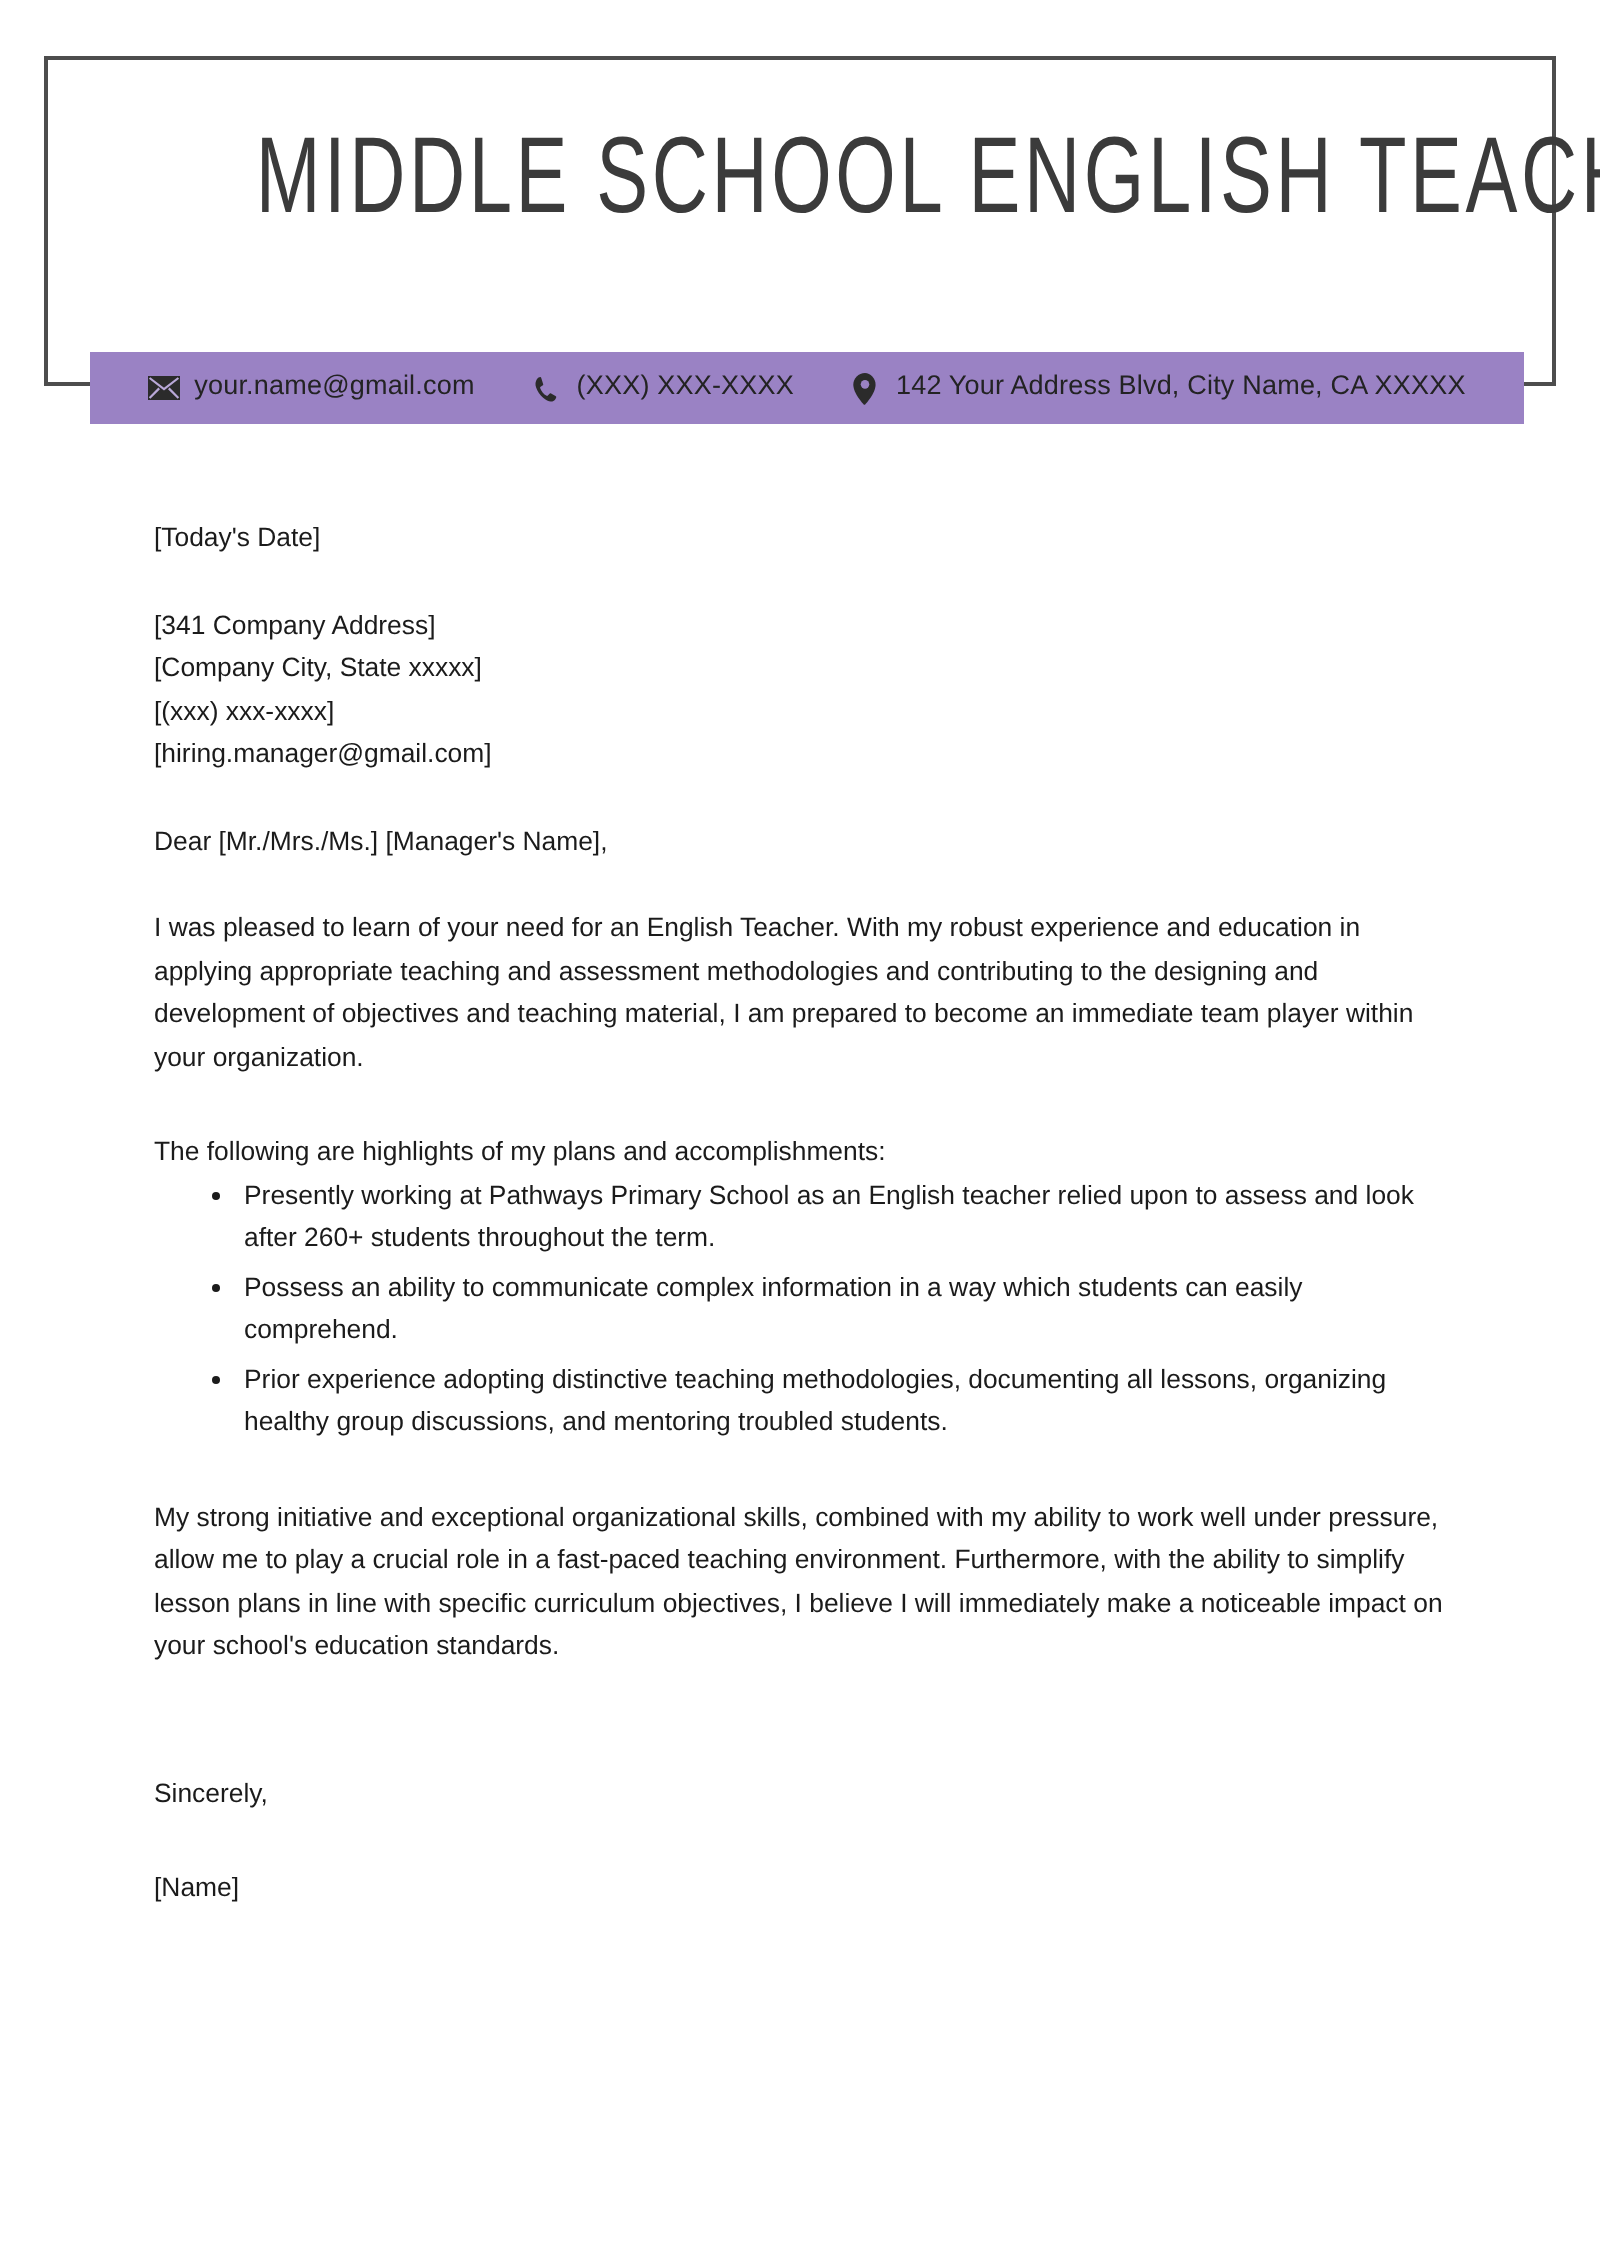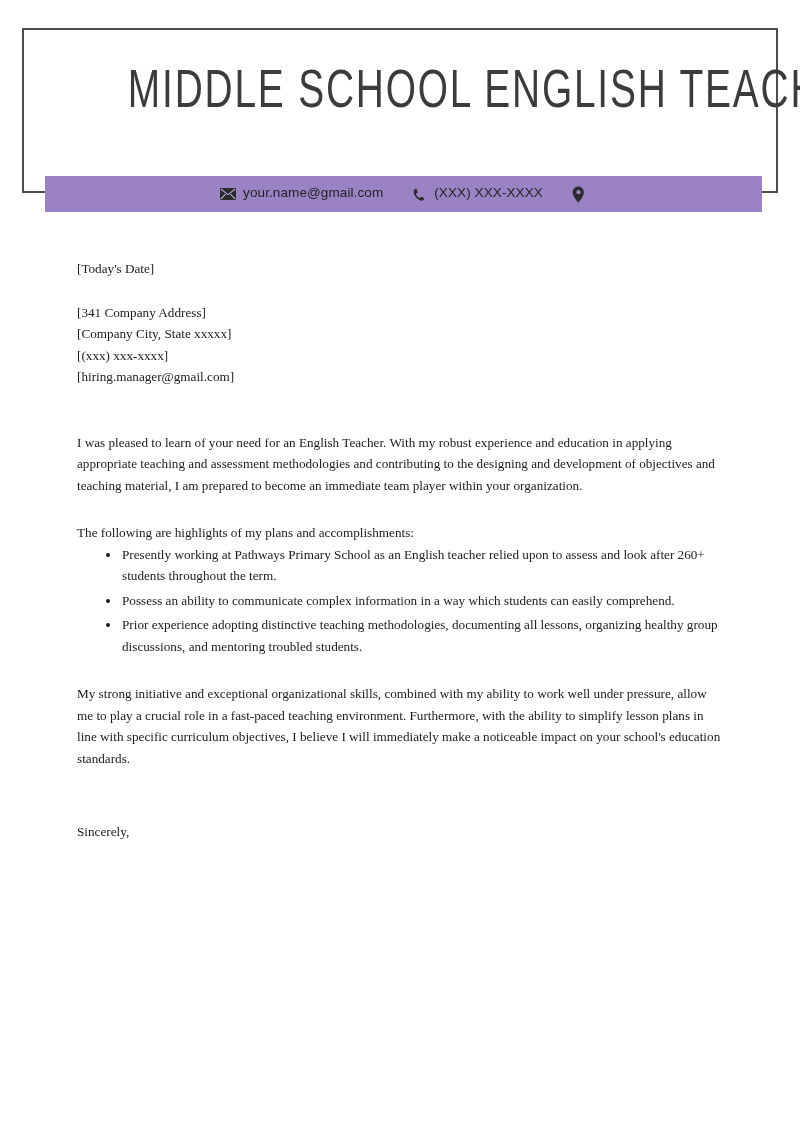--- a/index.html
+++ b/index.html
@@ -93,21 +93,20 @@
 
   
   .letter {
     position: absolute;
     left: 77px;
     top: 258px;
     width: 648px;
     color: #1b1b1b;
     font-size: 13.2px;
     line-height: 21.5px;
-    font-family: Liberation Serif, serif;
   }
   .spacer-md { height: 22px; }
   .spacer-lg { height: 26px; }
 
   .addr-line {
     margin: 0;
     line-height: 21.5px;
   }
 
   .para {
@@ -169,37 +168,39 @@
       <span class="label">(XXX) XXX-XXXX</span>
     </div>
 
     <div class="contact-item">
       <span class="contact-icon">
         <svg width="13" height="17" viewBox="0 0 14 18" aria-hidden="true">
           <path d="M7 0.4C3.5 0.4 0.7 3.2 0.7 6.7c0 4.6 5.4 10.4 5.6 10.6.2.2.6.2.8 0 .2-.2 5.6-6 5.6-10.6C12.7 3.2 9.9.4 7 .4z" fill="#2b2b2b"></path>
           <circle cx="7" cy="6.5" r="2.3" fill="#9a82c4"></circle>
         </svg>
       </span>
+      <span class="label">142 Your Address Blvd, City Name, CA XXXXX</span>
     </div>
 
   </div>
 
   <div class="letter">
 
     <p class="addr-line">[Today's Date]</p>
 
     <div class="spacer-md"></div>
 
     <p class="addr-line">[341 Company Address]</p>
     <p class="addr-line">[Company City, State xxxxx]</p>
     <p class="addr-line">[(xxx) xxx-xxxx]</p>
     <p class="addr-line">[hiring.manager@gmail.com]</p>
 
     <div class="spacer-md"></div>
 
+    <p class="para">Dear [Mr./Mrs./Ms.] [Manager's Name],</p>
 
     <div class="spacer-md"></div>
 
     <p class="para">I was pleased to learn of your need for an English Teacher. With my robust experience and education in applying appropriate teaching and assessment methodologies and contributing to the designing and development of objectives and teaching material, I am prepared to become an immediate team player within your organization.</p>
 
     <div class="spacer-lg"></div>
 
     <p class="para">The following are highlights of my plans and accomplishments:</p>
 
     <ul class="bullets">
@@ -214,16 +215,17 @@
 
     <div class="spacer-lg"></div>
 
 
     <div class="spacer-lg"></div>
 
     <p class="para">Sincerely,</p>
 
     <div class="spacer-lg"></div>
 
+    <p class="para">[Name]</p>
 
   </div>
 
 </div>
 
 </body></html>

